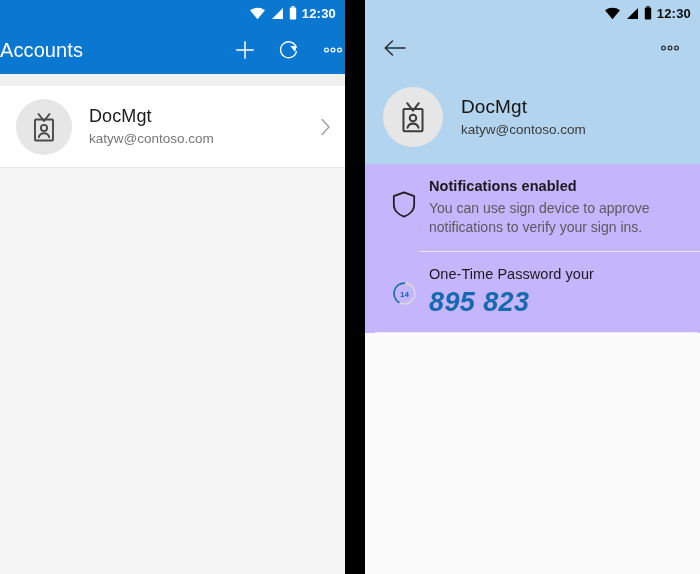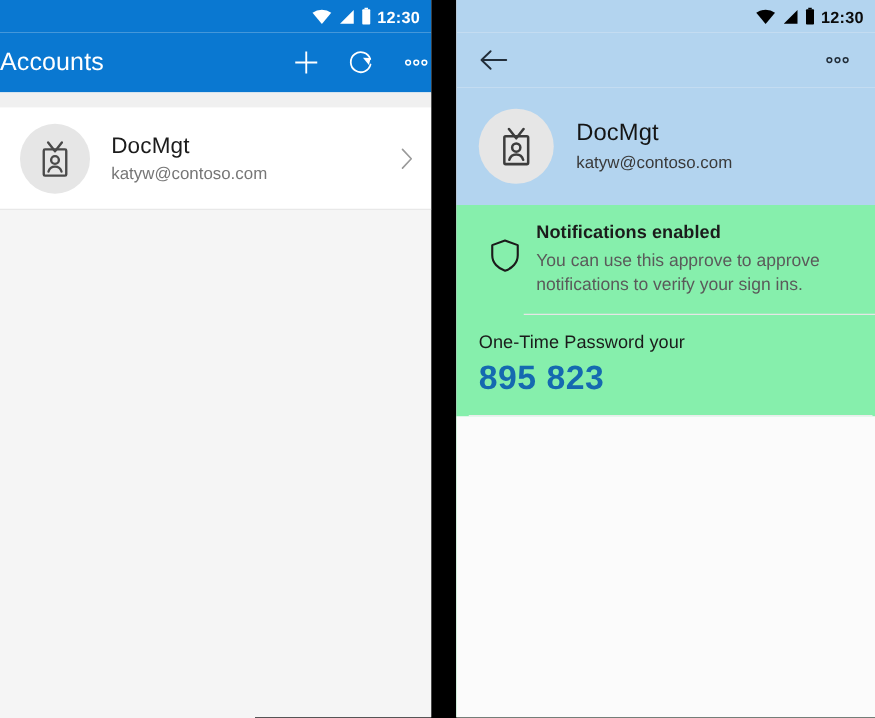--- a/index.html
+++ b/index.html
@@ -69,34 +69,34 @@
   .r-hero {
     background: #b3d4ef; height: 94px;
     display: flex; align-items: center; padding: 0 18px;
   }
   .r-hero .avatar { width: 60px; height: 60px; flex: 0 0 60px; }
   .r-hero-text { padding-left: 18px; }
   .r-hero-name { font-size: 19px; color: #151515; line-height: 1.25; letter-spacing: .1px; }
   .r-hero-mail { font-size: 13.5px; color: #3a3a3a; line-height: 1.35; margin-top: 3px; }
 
   
-  .r-body { background: #86efac; height: 410px; }
+  .r-body { background: #c4b5fd; height: 410px; }
   .r-item { display: flex; padding: 13px 16px 13px 16px; }
   .r-item .r-ico {
     flex: 0 0 46px; display: flex; justify-content: center;
     padding-top: 14px;
   }
   .r-item-otp .r-ico { padding-top: 16px; }
   .r-item .r-txt { flex: 1; padding-left: 2px; }
   .r-title { font-size: 14.5px; font-weight: 700; color: #1b1b1b; line-height: 1.35; letter-spacing: .05px; }
   .r-sub { font-size: 14px; color: #5a5a5a; line-height: 1.42; margin-top: 2px; }
   .otp-label { font-size: 14.5px; color: #1b1b1b; line-height: 1.35; letter-spacing: .05px; }
   .otp-code {
     font-size: 27px; font-weight: 700; color: #1569b0;
-    line-height: 1.18; letter-spacing: .4px; margin-top: 2px;
+    line-height: 1.18; letter-spacing: .4px; margin-top: 2px; font-style: italic;
   }
   .divider { height: 1px; background: #e6e6e6; margin-left: 54px; }
   .divider-full { height: 1px; background: #ececec; margin-left: 10px; margin-right: 2px; }
   .r-tail { background: #fbfbfb; height: 100%; }
   .otp-ring-num {
     font-size: 8px; font-weight: 700; fill: #1569b0;
     font-family: "Liberation Sans", sans-serif;
   }
 </style>
 </head>
@@ -219,27 +219,34 @@
     <div class="r-body">
 
       <div class="r-item">
         <div class="r-ico">
           <svg width="24" height="27" viewBox="0 0 24 27">
             <path d="M12 1.4 L22.2 5.1 V13.2 C22.2 19.4 17.6 23.8 12 25.6 C6.4 23.8 1.8 19.4 1.8 13.2 V5.1 Z" fill="none" stroke="#1b1b1b" stroke-width="1.7" stroke-linejoin="round"></path>
           </svg>
         </div>
         <div class="r-txt">
           <div class="r-title">Notifications enabled</div>
-          <div class="r-sub">You can use this approve to approve notifications to verify your sign ins.</div>
+          <div class="r-sub">You can use sign device to approve notifications to verify your sign ins.</div>
         </div>
       </div>
 
       <div class="divider"></div>
 
       <div class="r-item r-item-otp">
+        <div class="r-ico">
+          <svg width="25" height="25" viewBox="0 0 25 25">
+            <circle cx="12.5" cy="12.5" r="10.4" fill="none" stroke="#d8d8d8" stroke-width="1.6"></circle>
+            <path d="M12.5 2.1 A10.4 10.4 0 0 0 7.0 21.4" fill="none" stroke="#1569b0" stroke-width="1.7" stroke-linecap="round"></path>
+            <text class="otp-ring-num" x="12.5" y="15.6" text-anchor="middle">14</text>
+          </svg>
+        </div>
         <div class="r-txt">
           <div class="otp-label">One-Time Password your</div>
           <div class="otp-code">895 823</div>
         </div>
       </div>
 
       <div class="divider-full"></div>
 
       <div class="r-tail"></div>
     </div>

